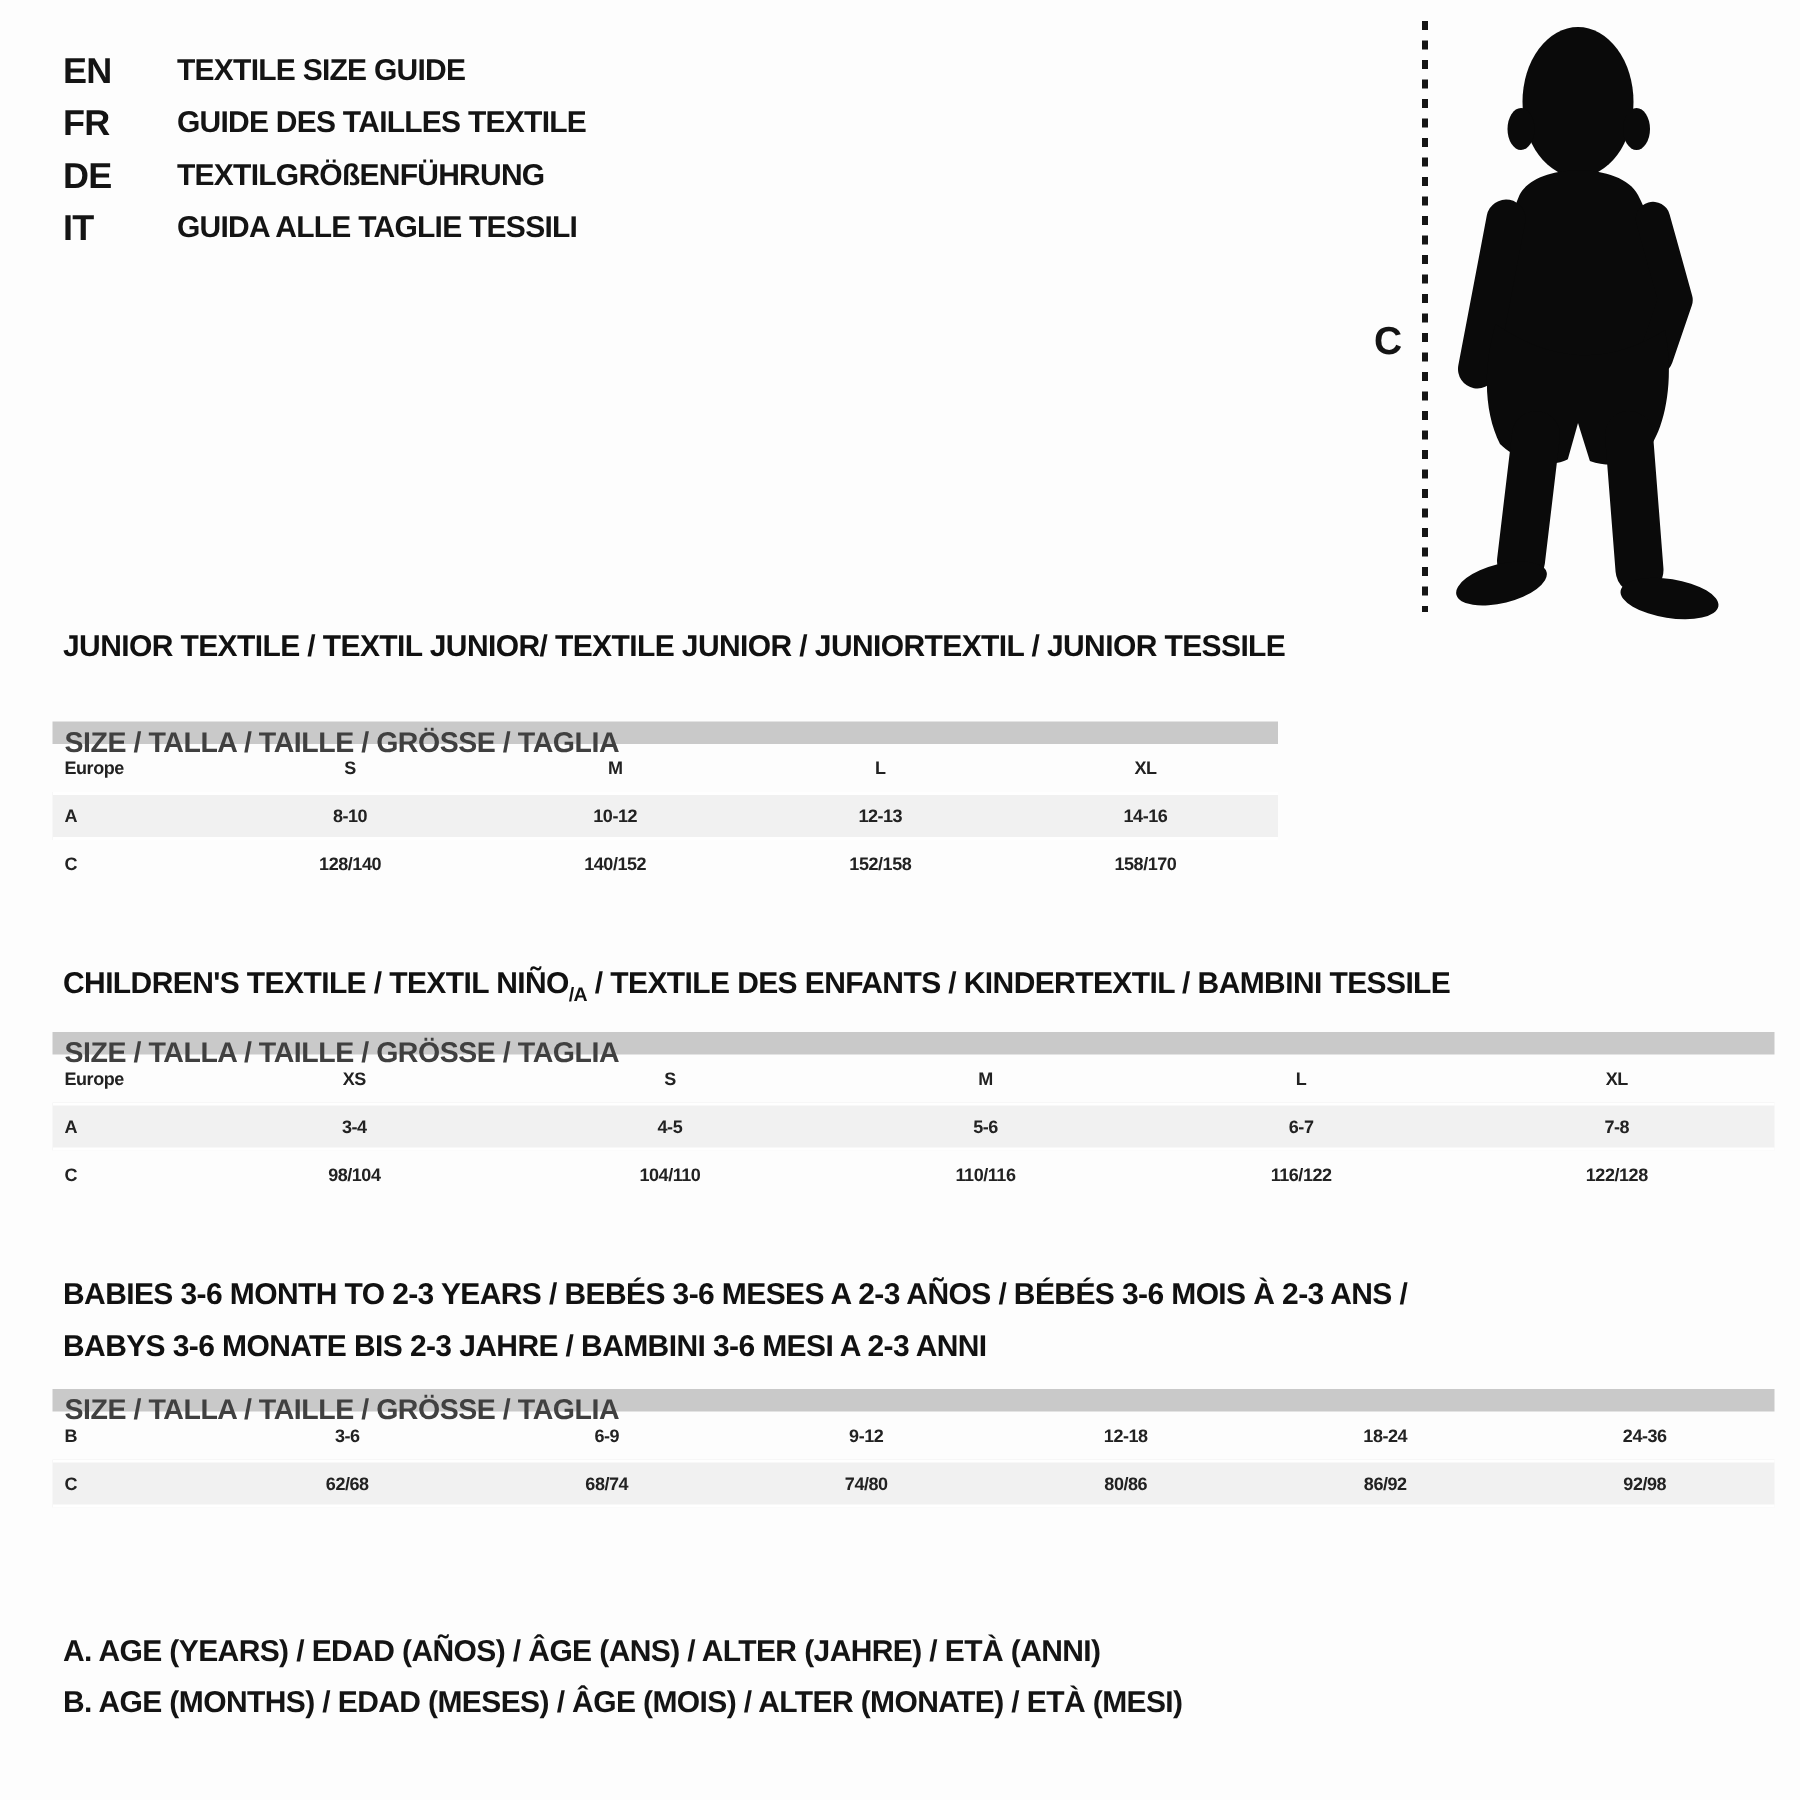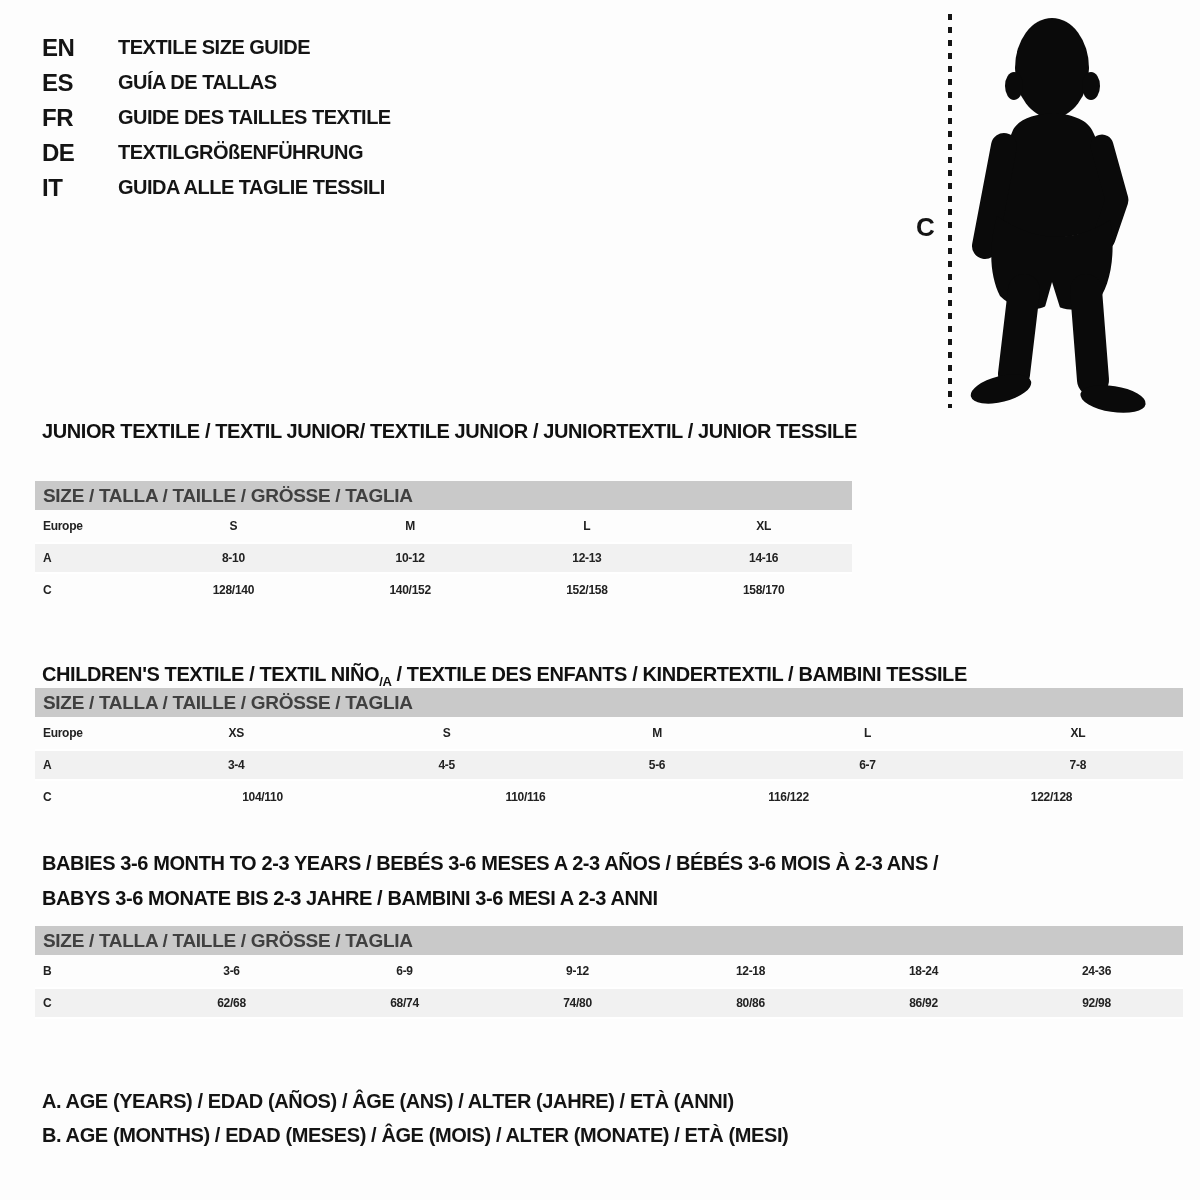--- a/index.html
+++ b/index.html
@@ -30,31 +30,31 @@
   }
 
   
   .sec-title {
     position:absolute; left:42px;
     font-size:20px; font-weight:bold; letter-spacing:-0.4px;
     color:#111; white-space:nowrap;
   }
   .sec-title sub { font-size:13px; }
   .t-junior   { top:420px; }
-  .t-children { top:663px; }
+  .t-children { top:645px; }
   .t-babies   { top:846px; line-height:35px; }
 
   
   .table { position:absolute; left:35px; }
   .table.junior   { top:481px; width:817px;  }
   .table.children { top:688px; width:1148px; }
   .table.babies   { top:926px; width:1148px; }
 
   .t-header {
-    height:29px; line-height:29px;
+    height:15px; line-height:29px;
     background:#c9c9c9; color:#404040;
     font-size:19px; font-weight:bold; letter-spacing:-0.3px;
     padding-left:8px; white-space:nowrap;
   }
   .t-row {
     display:flex; height:32px; line-height:32px;
     font-size:12px; font-weight:bold; letter-spacing:-0.3px; color:#222;
   }
   .t-row.shaded {
     background:#f1f1f1;
@@ -76,24 +76,20 @@
 </style>
 </head>
 <body>
 
 <div class="canvas">
 
   <div class="langs">
       <div class="lang-row">
         <span class="lang-code">EN</span>
         <span class="lang-label">TEXTILE SIZE GUIDE</span>
-      </div>
-      <div class="lang-row">
-        <span class="lang-code">ES</span>
-        <span class="lang-label">GUÍA DE TALLAS</span>
       </div>
       <div class="lang-row">
         <span class="lang-code">FR</span>
         <span class="lang-label">GUIDE DES TAILLES TEXTILE</span>
       </div>
       <div class="lang-row">
         <span class="lang-code">DE</span>
         <span class="lang-label">TEXTILGRÖßENFÜHRUNG</span>
       </div>
       <div class="lang-row">
@@ -178,20 +174,21 @@
         <div class="t-row shaded">
           <div class="t-label">A</div>
           <div class="t-cell">3-4</div>
           <div class="t-cell">4-5</div>
           <div class="t-cell">5-6</div>
           <div class="t-cell">6-7</div>
           <div class="t-cell">7-8</div>
         </div>
         <div class="t-row">
           <div class="t-label">C</div>
+          <div class="t-cell">98/104</div>
           <div class="t-cell">104/110</div>
           <div class="t-cell">110/116</div>
           <div class="t-cell">116/122</div>
           <div class="t-cell">122/128</div>
         </div>
       </div>
   </div>
 
   <div class="sec-title t-babies">
     <div>BABIES 3-6 MONTH TO 2-3 YEARS / BEBÉS 3-6 MESES A 2-3 AÑOS / BÉBÉS 3-6 MOIS À 2-3 ANS /</div>

